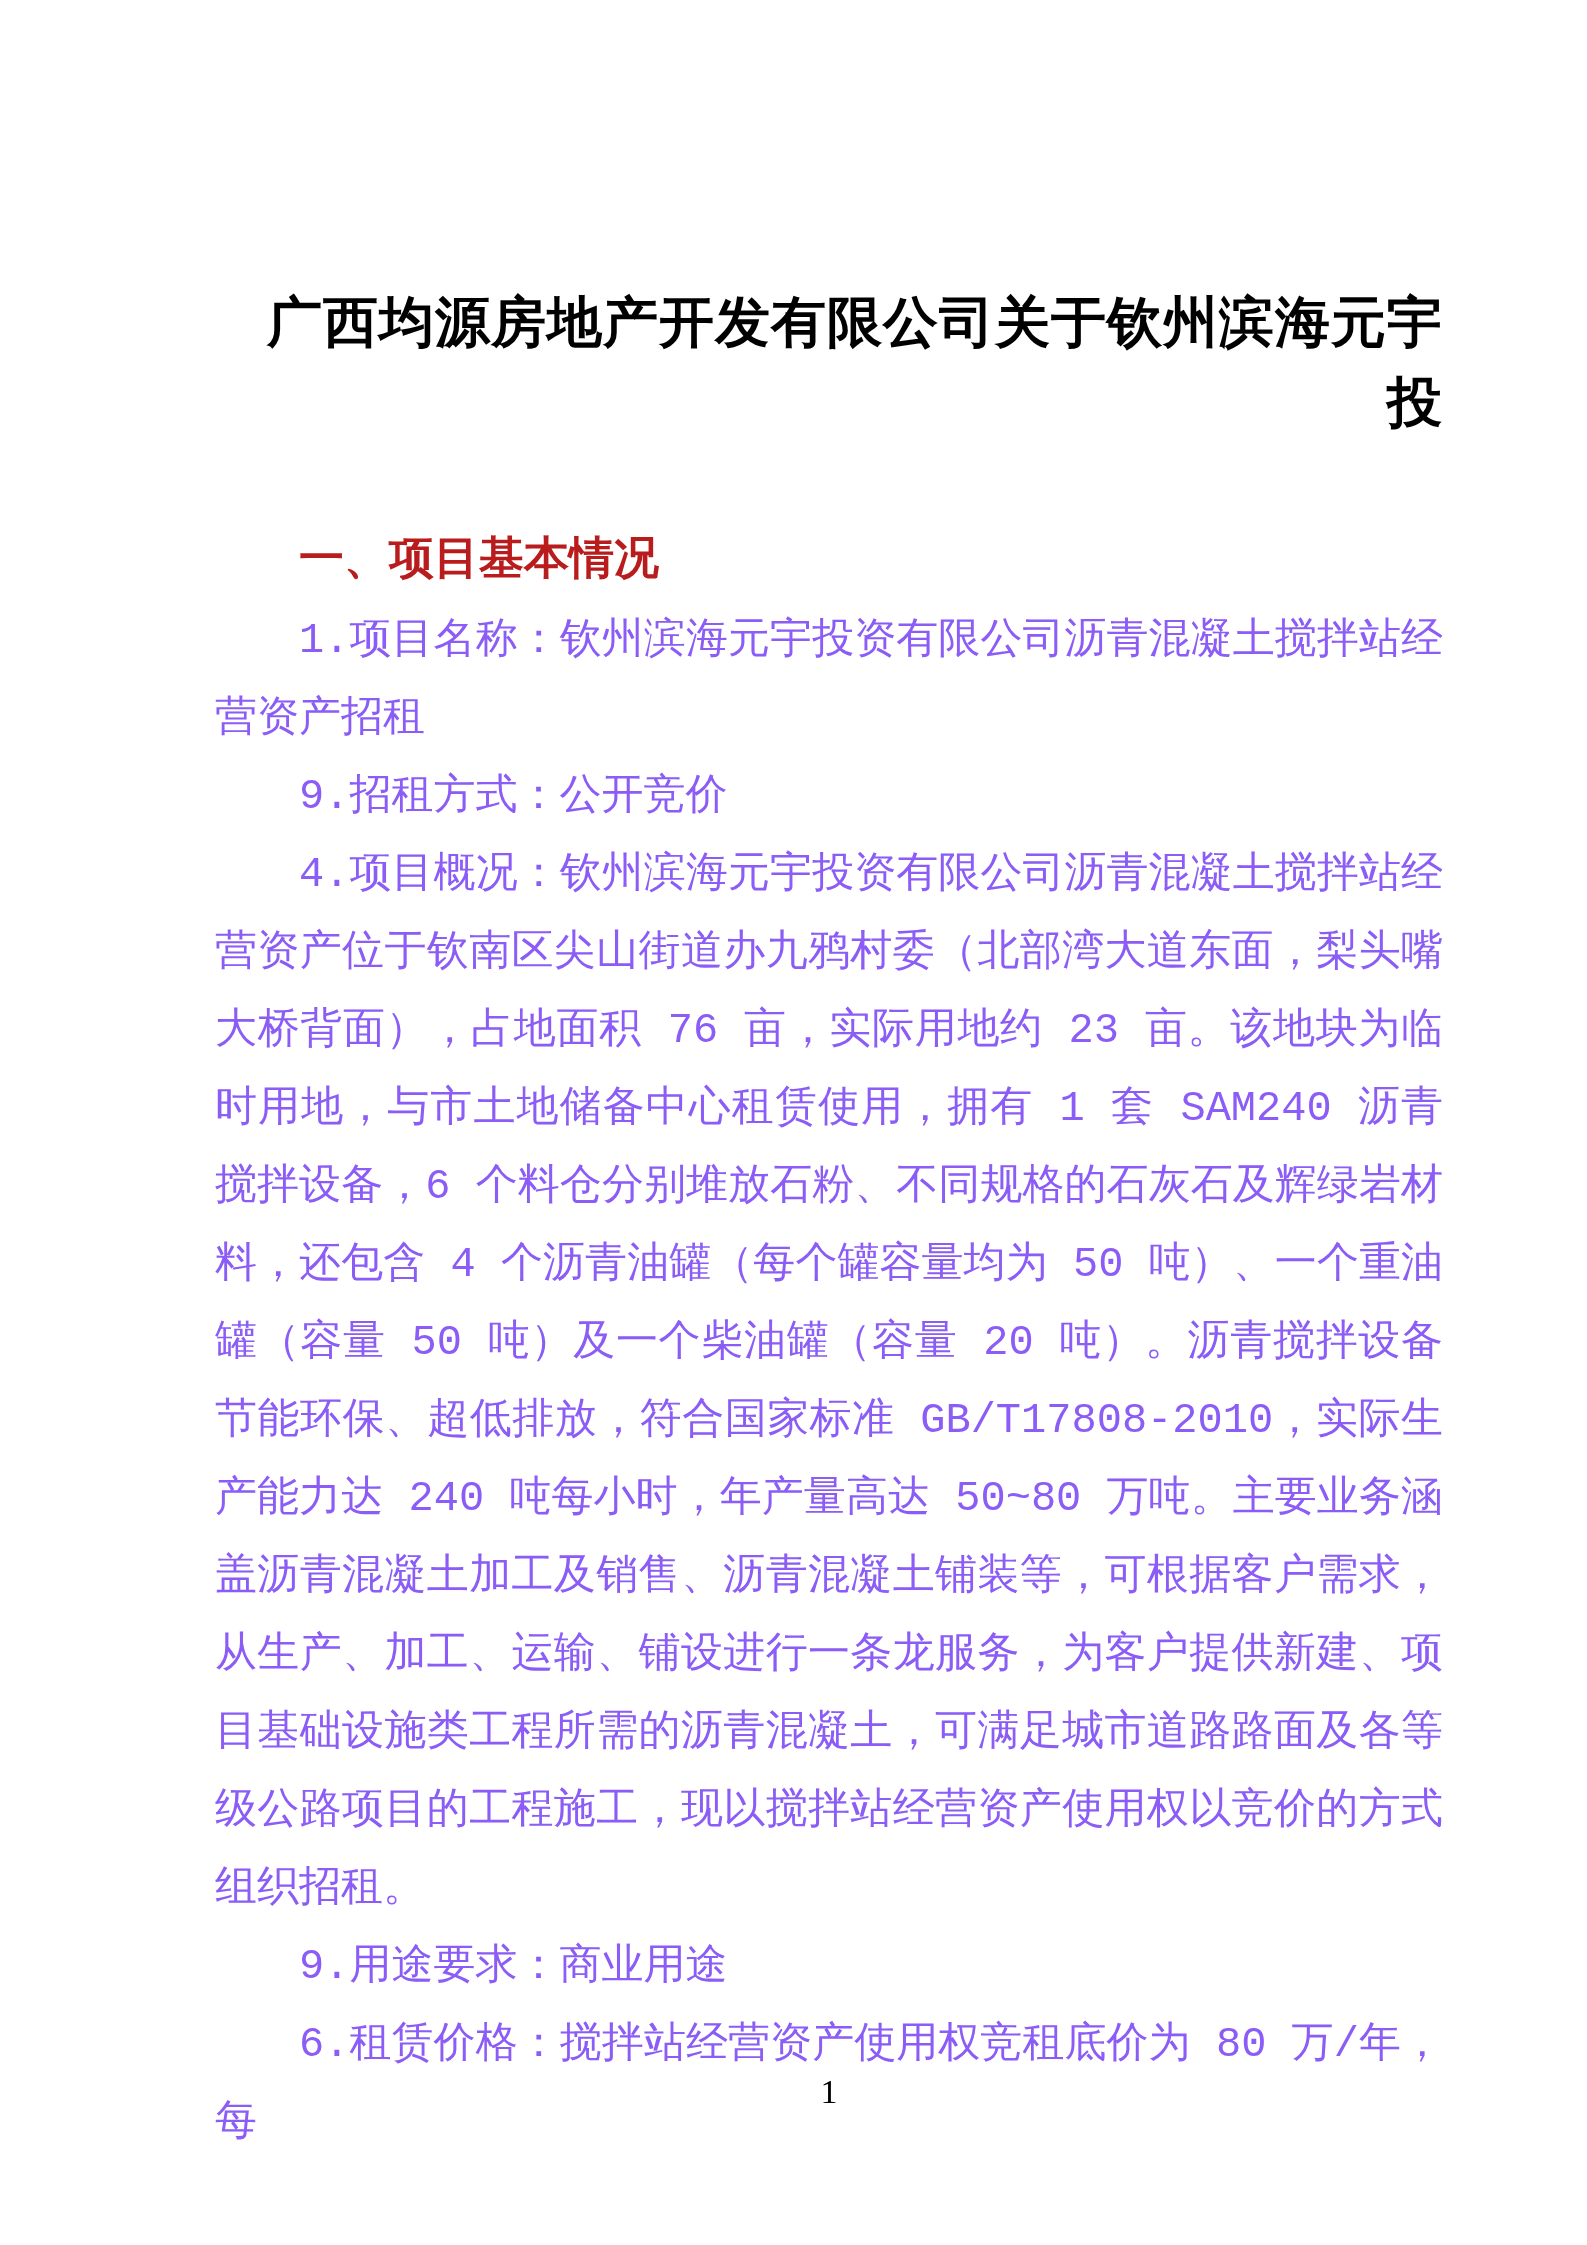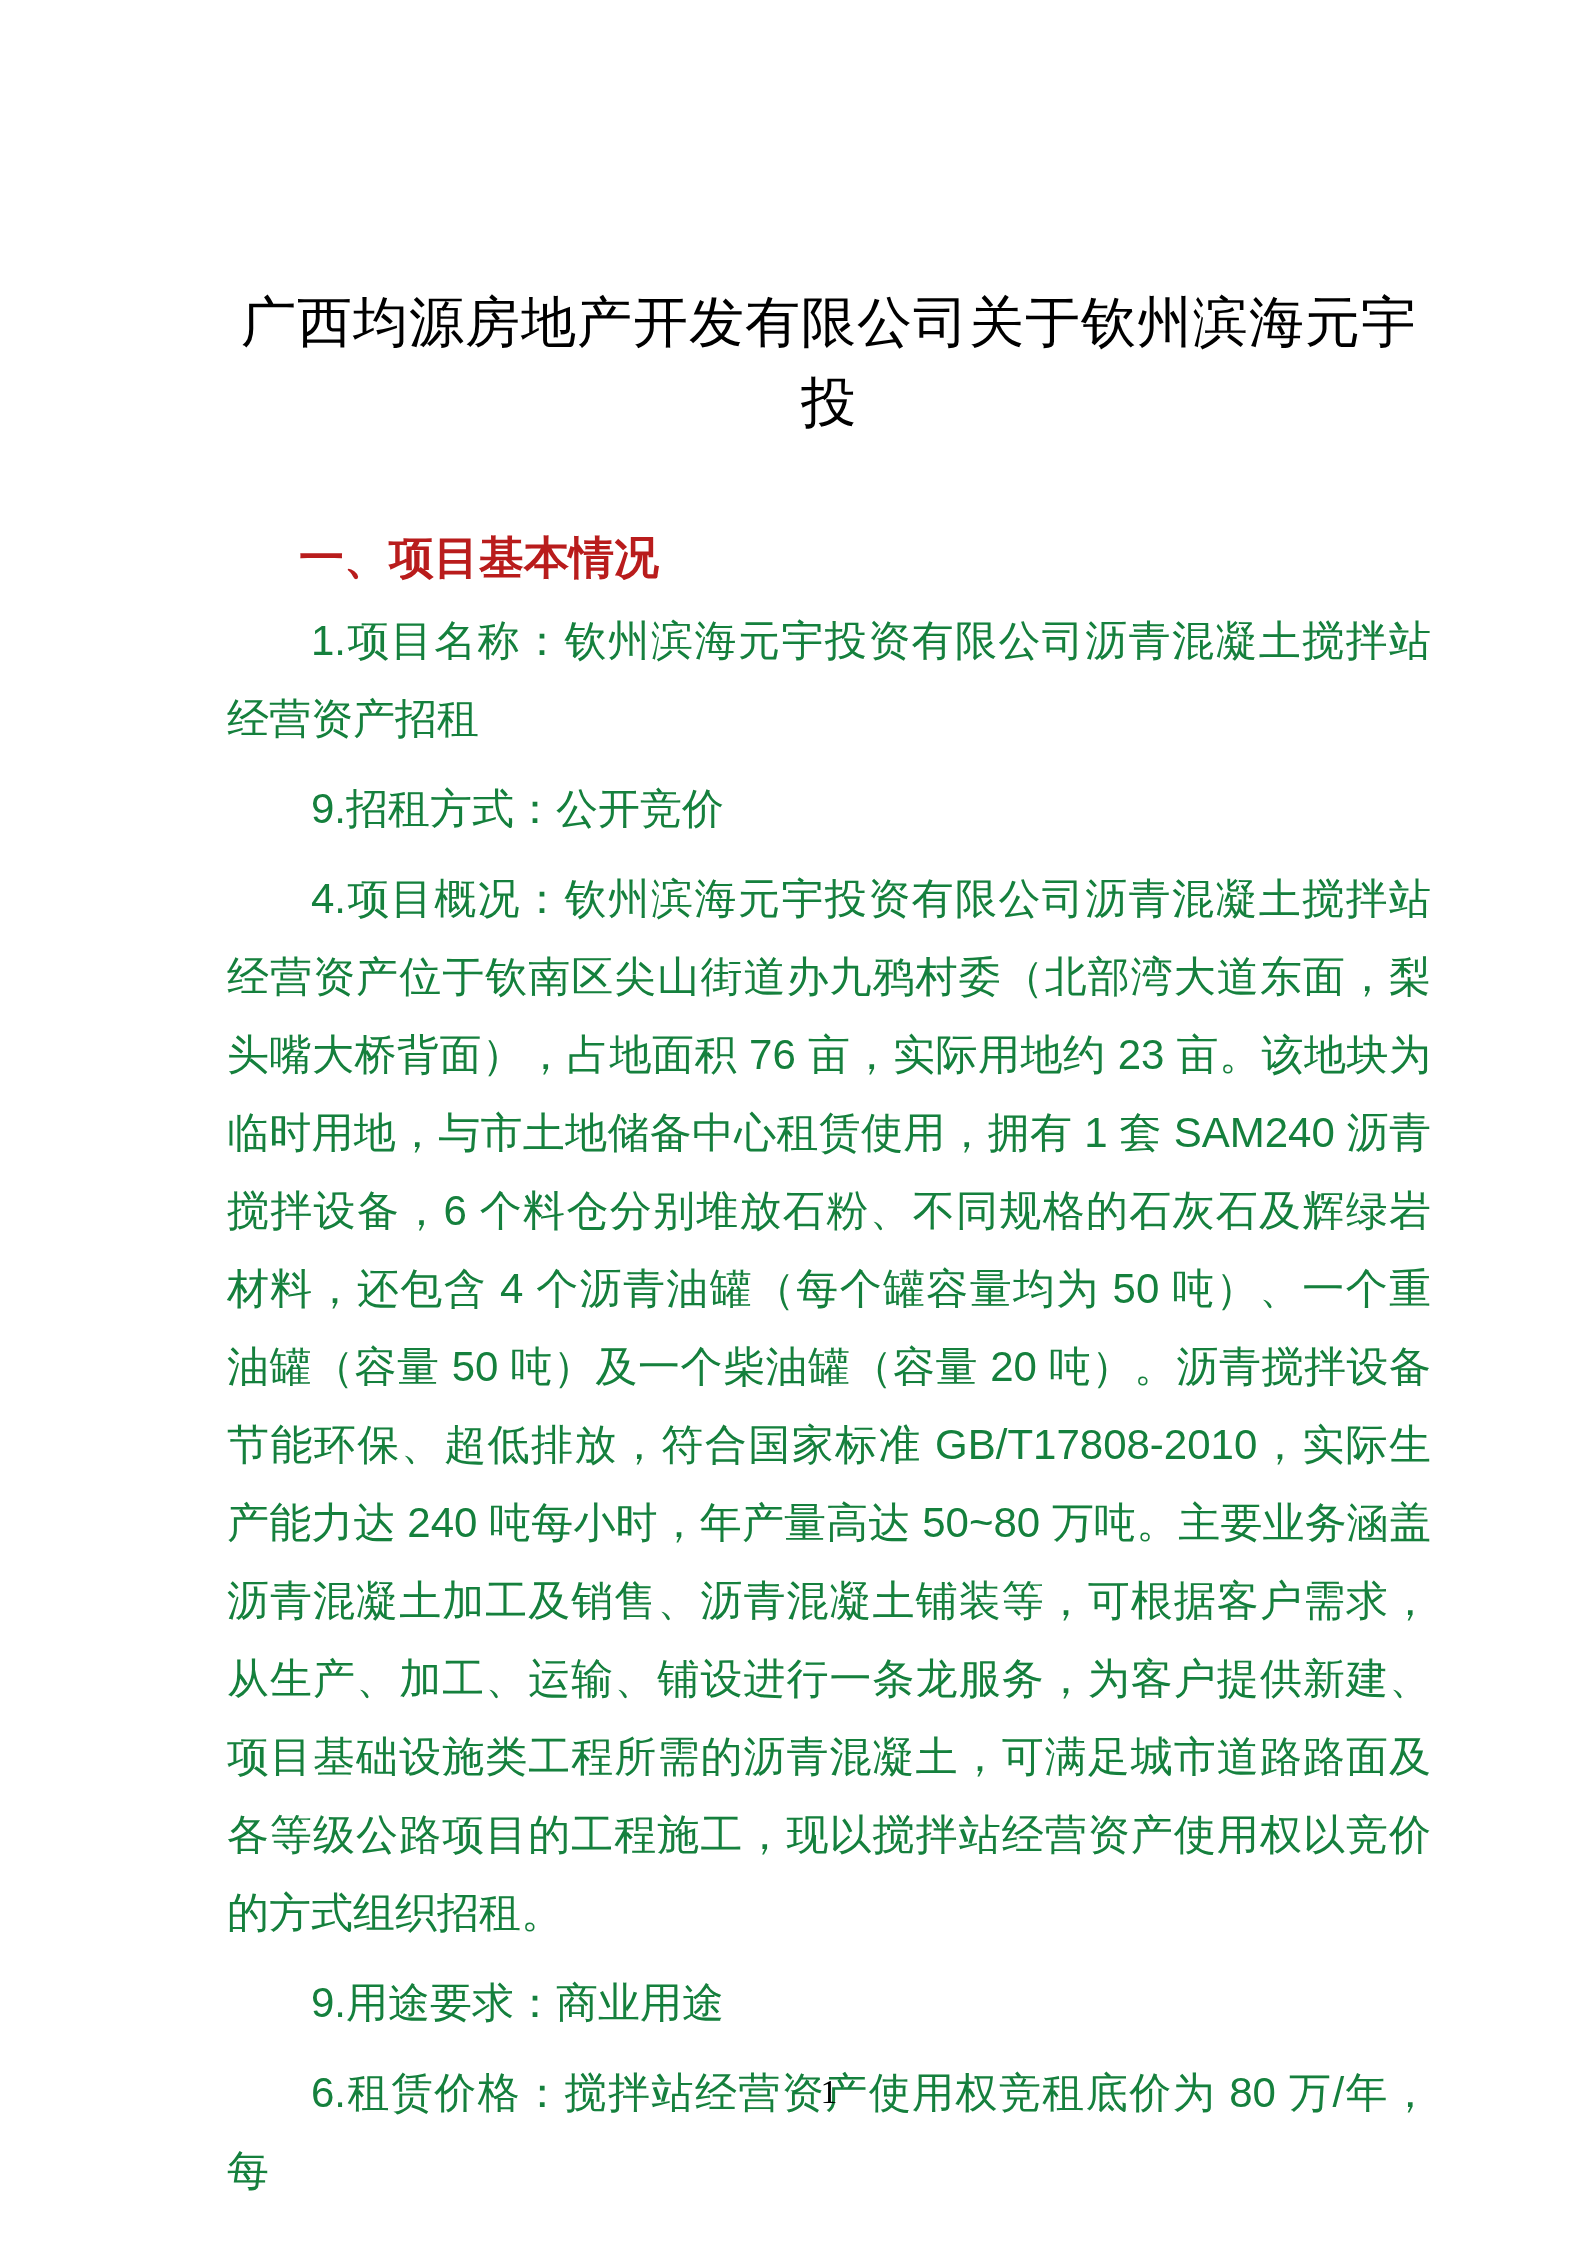--- a/index.html
+++ b/index.html
@@ -17,47 +17,47 @@
     color: #000000;
   }
   .content {
     position: absolute;
     left: 215px;
     top: 0;
     width: 1228px;
   }
   .doc-title {
     margin-top: 283px;
-    text-align: center;
+    text-align: right;
     font-family: "Liberation Serif", "DejaVu Serif", serif;
-    font-weight: normal;
+    font-weight: bold;
     font-size: 55px;
     line-height: 80px;
     letter-spacing: 1px;
     color: #000000;
   }
   .section-heading {
     margin-top: 85px;
     margin-bottom: 14px;
     padding-left: 84px;
     font-family: "Liberation Sans", "DejaVu Sans", sans-serif;
     font-weight: bold;
     font-size: 45px;
     line-height: 60px;
     color: #b91c1c;
   }
   .body-text p {
-    margin: 12px;
-    font-family: Liberation Sans, sans-serif;
+    margin: 0;
+    font-family: Liberation Mono, monospace;
     font-size: 42px;
     line-height: 78px;
     text-indent: 84px;
     text-align: justify;
     text-justify: inter-character;
-    color: #15803d;
+    color: #8b5cf6;
   }
   .page-footer {
     position: absolute;
     left: 215px;
     width: 1228px;
     top: 2072px;
     text-align: center;
     font-family: "Liberation Serif", "DejaVu Serif", serif;
     font-size: 34px;
     line-height: 40px;

